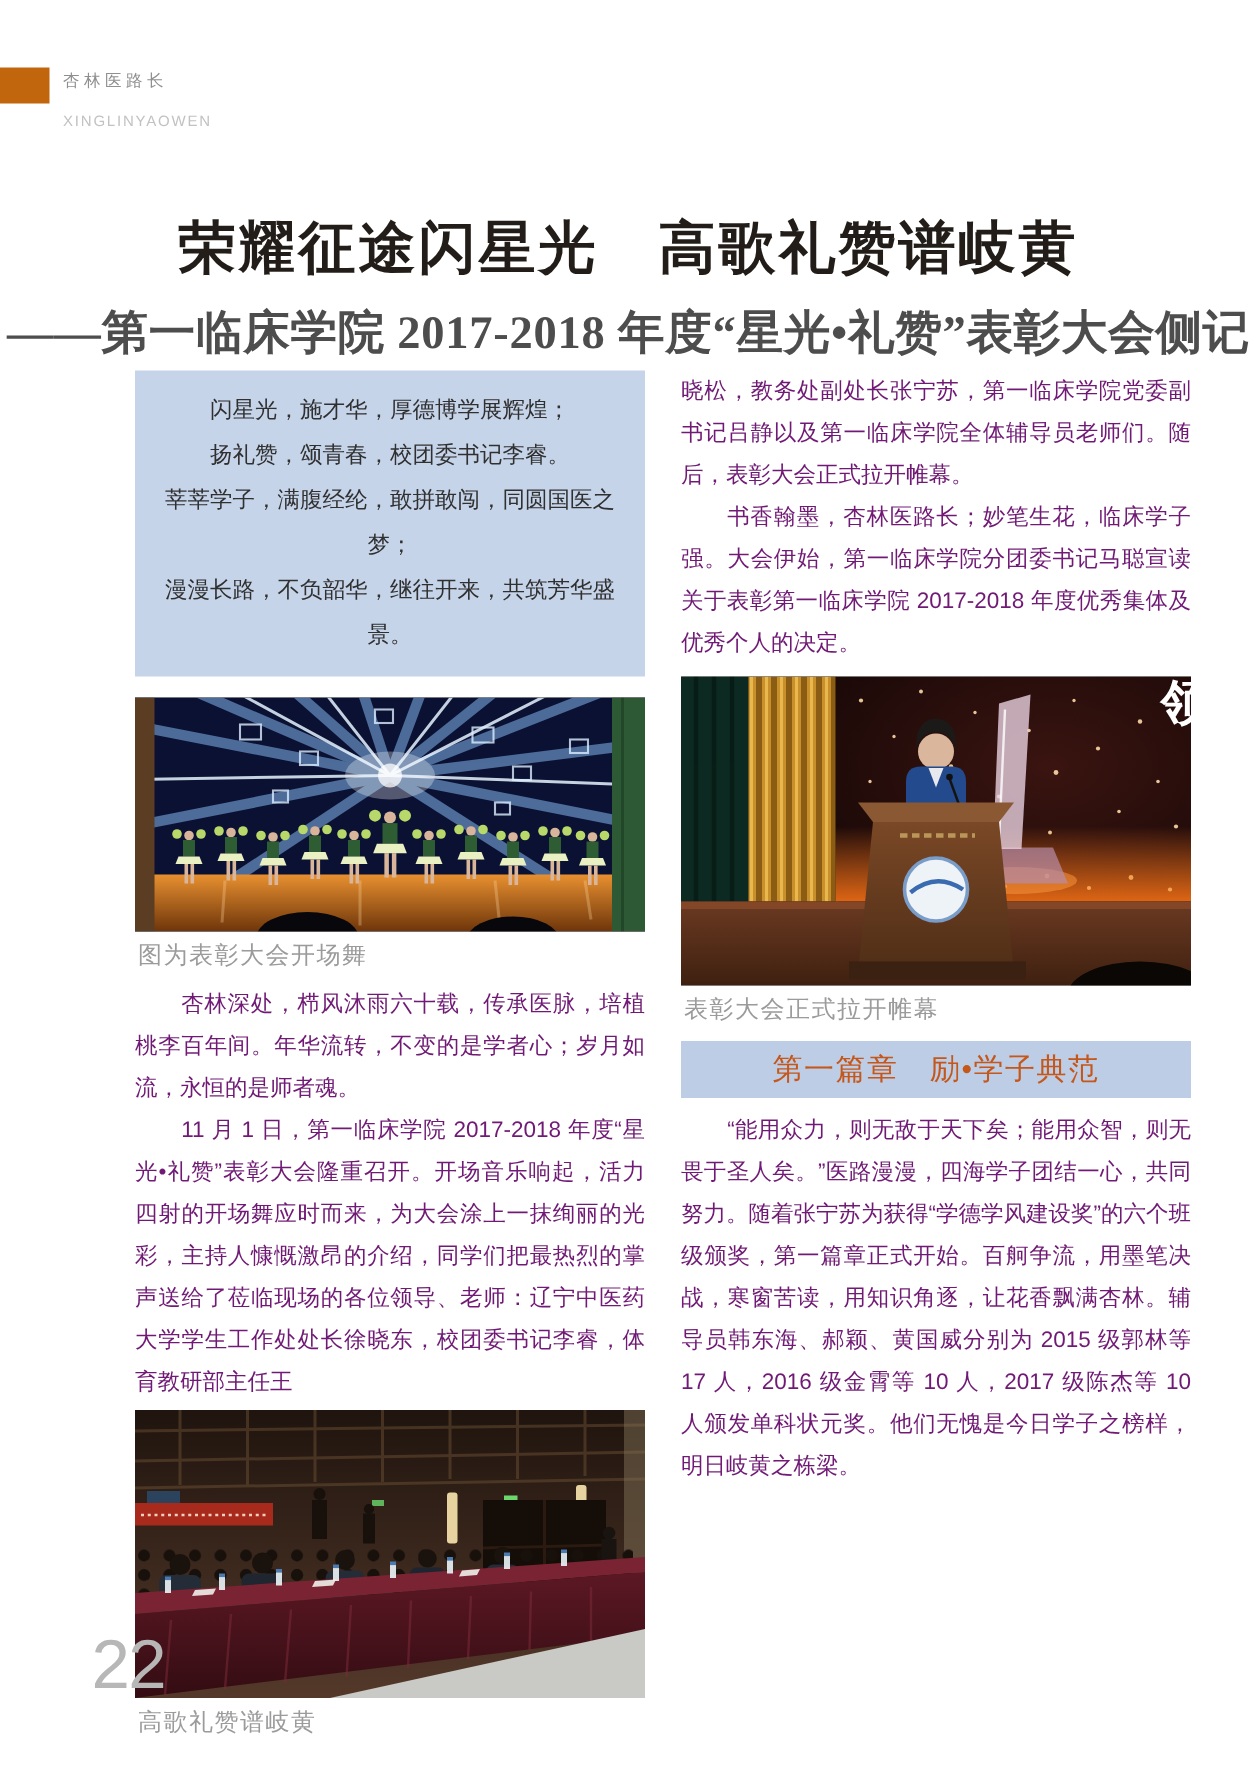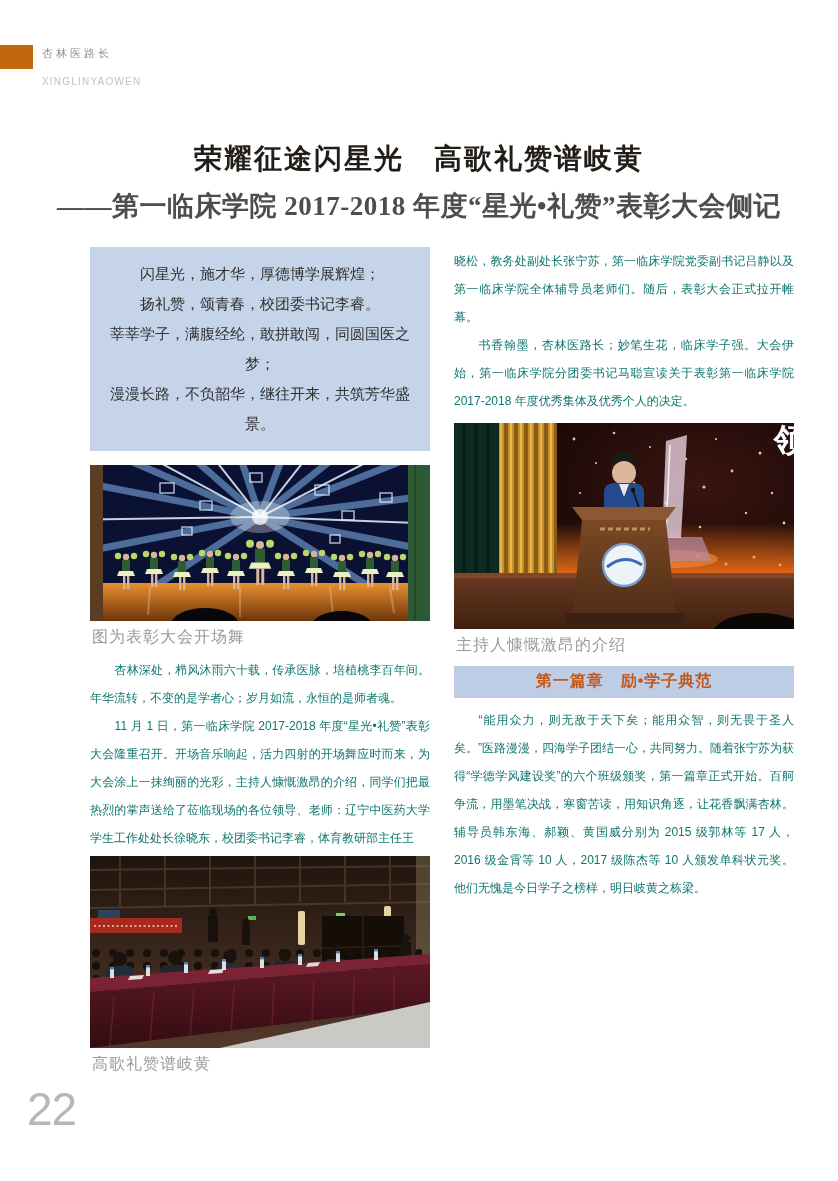--- a/index.html
+++ b/index.html
@@ -12,56 +12,56 @@
   .masthead { position:absolute; top:45px; left:0; display:flex; align-items:flex-start; }
   .masthead-block { width:33px; height:24px; background:#c2660e; }
   .masthead-text { margin-left:9px; padding-top:1px; }
   .masthead-cn { font-size:11px; color:#8f8f8f; letter-spacing:3px; }
   .masthead-en { font-size:10px; color:#c2c2c2; letter-spacing:1.2px; margin-top:15px; }
 
   
   .title-wrap { position:absolute; top:140px; left:0; width:838px; text-align:center; }
   .title {
     font-family:Liberation Mono, monospace; font-weight:900;
-    font-size:28px; color:#221d18; letter-spacing:2px;
+    font-size:38px; color:#221d18; letter-spacing:2px;
   }
   .subtitle {
     font-family:"Liberation Serif","DejaVu Serif",serif; font-weight:700;
-    font-size:27px; color:#4d4d4d; margin-top:10px; letter-spacing:0.5px;
+    font-size:31px; color:#4d4d4d; margin-top:10px; letter-spacing:0.5px;
   }
 
   
   .columns { position:absolute; top:247px; left:90px; width:693px; display:flex; gap:24px; }
   .col { width:340px; }
 
   .poem-box {
     background:#c6d4ea; padding:12px 8px; text-align:center;
     font-size:15px; line-height:30px; color:#303030;
   }
   .photo { position:relative; width:340px; overflow:hidden; background:#111; }
   .photo svg { display:block; }
   .ph1 { height:156px; margin-top:14px; }
   .ph2 { height:206px; margin-top:8px; }
   .ph3 { height:192px; margin-top:4px; }
   .caption { font-size:16px; color:#9b9b9b; margin:6px 2px 8px; letter-spacing:1px; }
 
   .para {
-    font-size:12px; line-height:28px; text-align:justify; color:#0f766e;
+    font-size:15px; line-height:28px; text-align:justify; color:#701a75;
     text-indent:2.05em; margin-bottom:0;
   }
   .para.noindent { text-indent:0; }
 
   .chapter-bar {
     background:#bccde5; color:#c5571b; text-align:center;
-    font-size:16px; font-weight:700; padding:5px 0 6px; margin:10px 0 8px;
+    font-size:20px; font-weight:400; padding:5px 0 6px; margin:10px 0 8px;
     letter-spacing:1px;
   }
 
   .page-number {
-    position:absolute; left:27px; top:1082px;
+    position:absolute; left:61px; top:1082px;
     font-size:46px; color:#b7b7b7; letter-spacing:-1px;
   }
 </style>
 </head>
 <body>
 
 <div class="masthead">
   <div class="masthead-block"></div>
   <div class="masthead-text">
     <div class="masthead-cn">杏林医路长</div>
@@ -355,21 +355,21 @@
         <polygon points="118,84 222,84 212,97 128,97" fill="#8a5832"></polygon>
         <polygon points="128,97 212,97 222,198 118,198" fill="url(#woodG)"></polygon>
         <rect x="112" y="190" width="118" height="12" fill="#3a2112"></rect>
         <line x1="146" y1="106" x2="196" y2="106" stroke="#d8b870" stroke-width="3" stroke-dasharray="5 3" opacity="0.7"></line>
         <circle cx="170" cy="142" r="21" fill="#eef3f8"></circle>
         <circle cx="170" cy="142" r="21" fill="none" stroke="#7a9cc8" stroke-width="2.4"></circle>
         <path d="M153,144 Q170,130 188,142" stroke="#3a6ab0" stroke-width="3" fill="none"></path>
         <ellipse cx="306" cy="212" rx="48" ry="22" fill="#0b0705"></ellipse>
       </svg>
     </div>
-    <div class="caption">主持人慷慨激昂的介绍</div>
+    <div class="caption">表彰大会正式拉开帷幕</div>
 
     <div class="chapter-bar">第一篇章　励•学子典范</div>
 
     <p class="para">“能用众力，则无敌于天下矣；能用众智，则无畏于圣人矣。”医路漫漫，四海学子团结一心，共同努力。随着张宁苏为获得“学德学风建设奖”的六个班级颁奖，第一篇章正式开始。百舸争流，用墨笔决战，寒窗苦读，用知识角逐，让花香飘满杏林。辅导员韩东海、郝颖、黄国威分别为 2015 级郭林等 17 人，2016 级金霄等 10 人，2017 级陈杰等 10 人颁发单科状元奖。他们无愧是今日学子之榜样，明日岐黄之栋梁。</p>
   </div>
 </div>
 
 <div class="page-number">22</div>
 
 </body></html>

